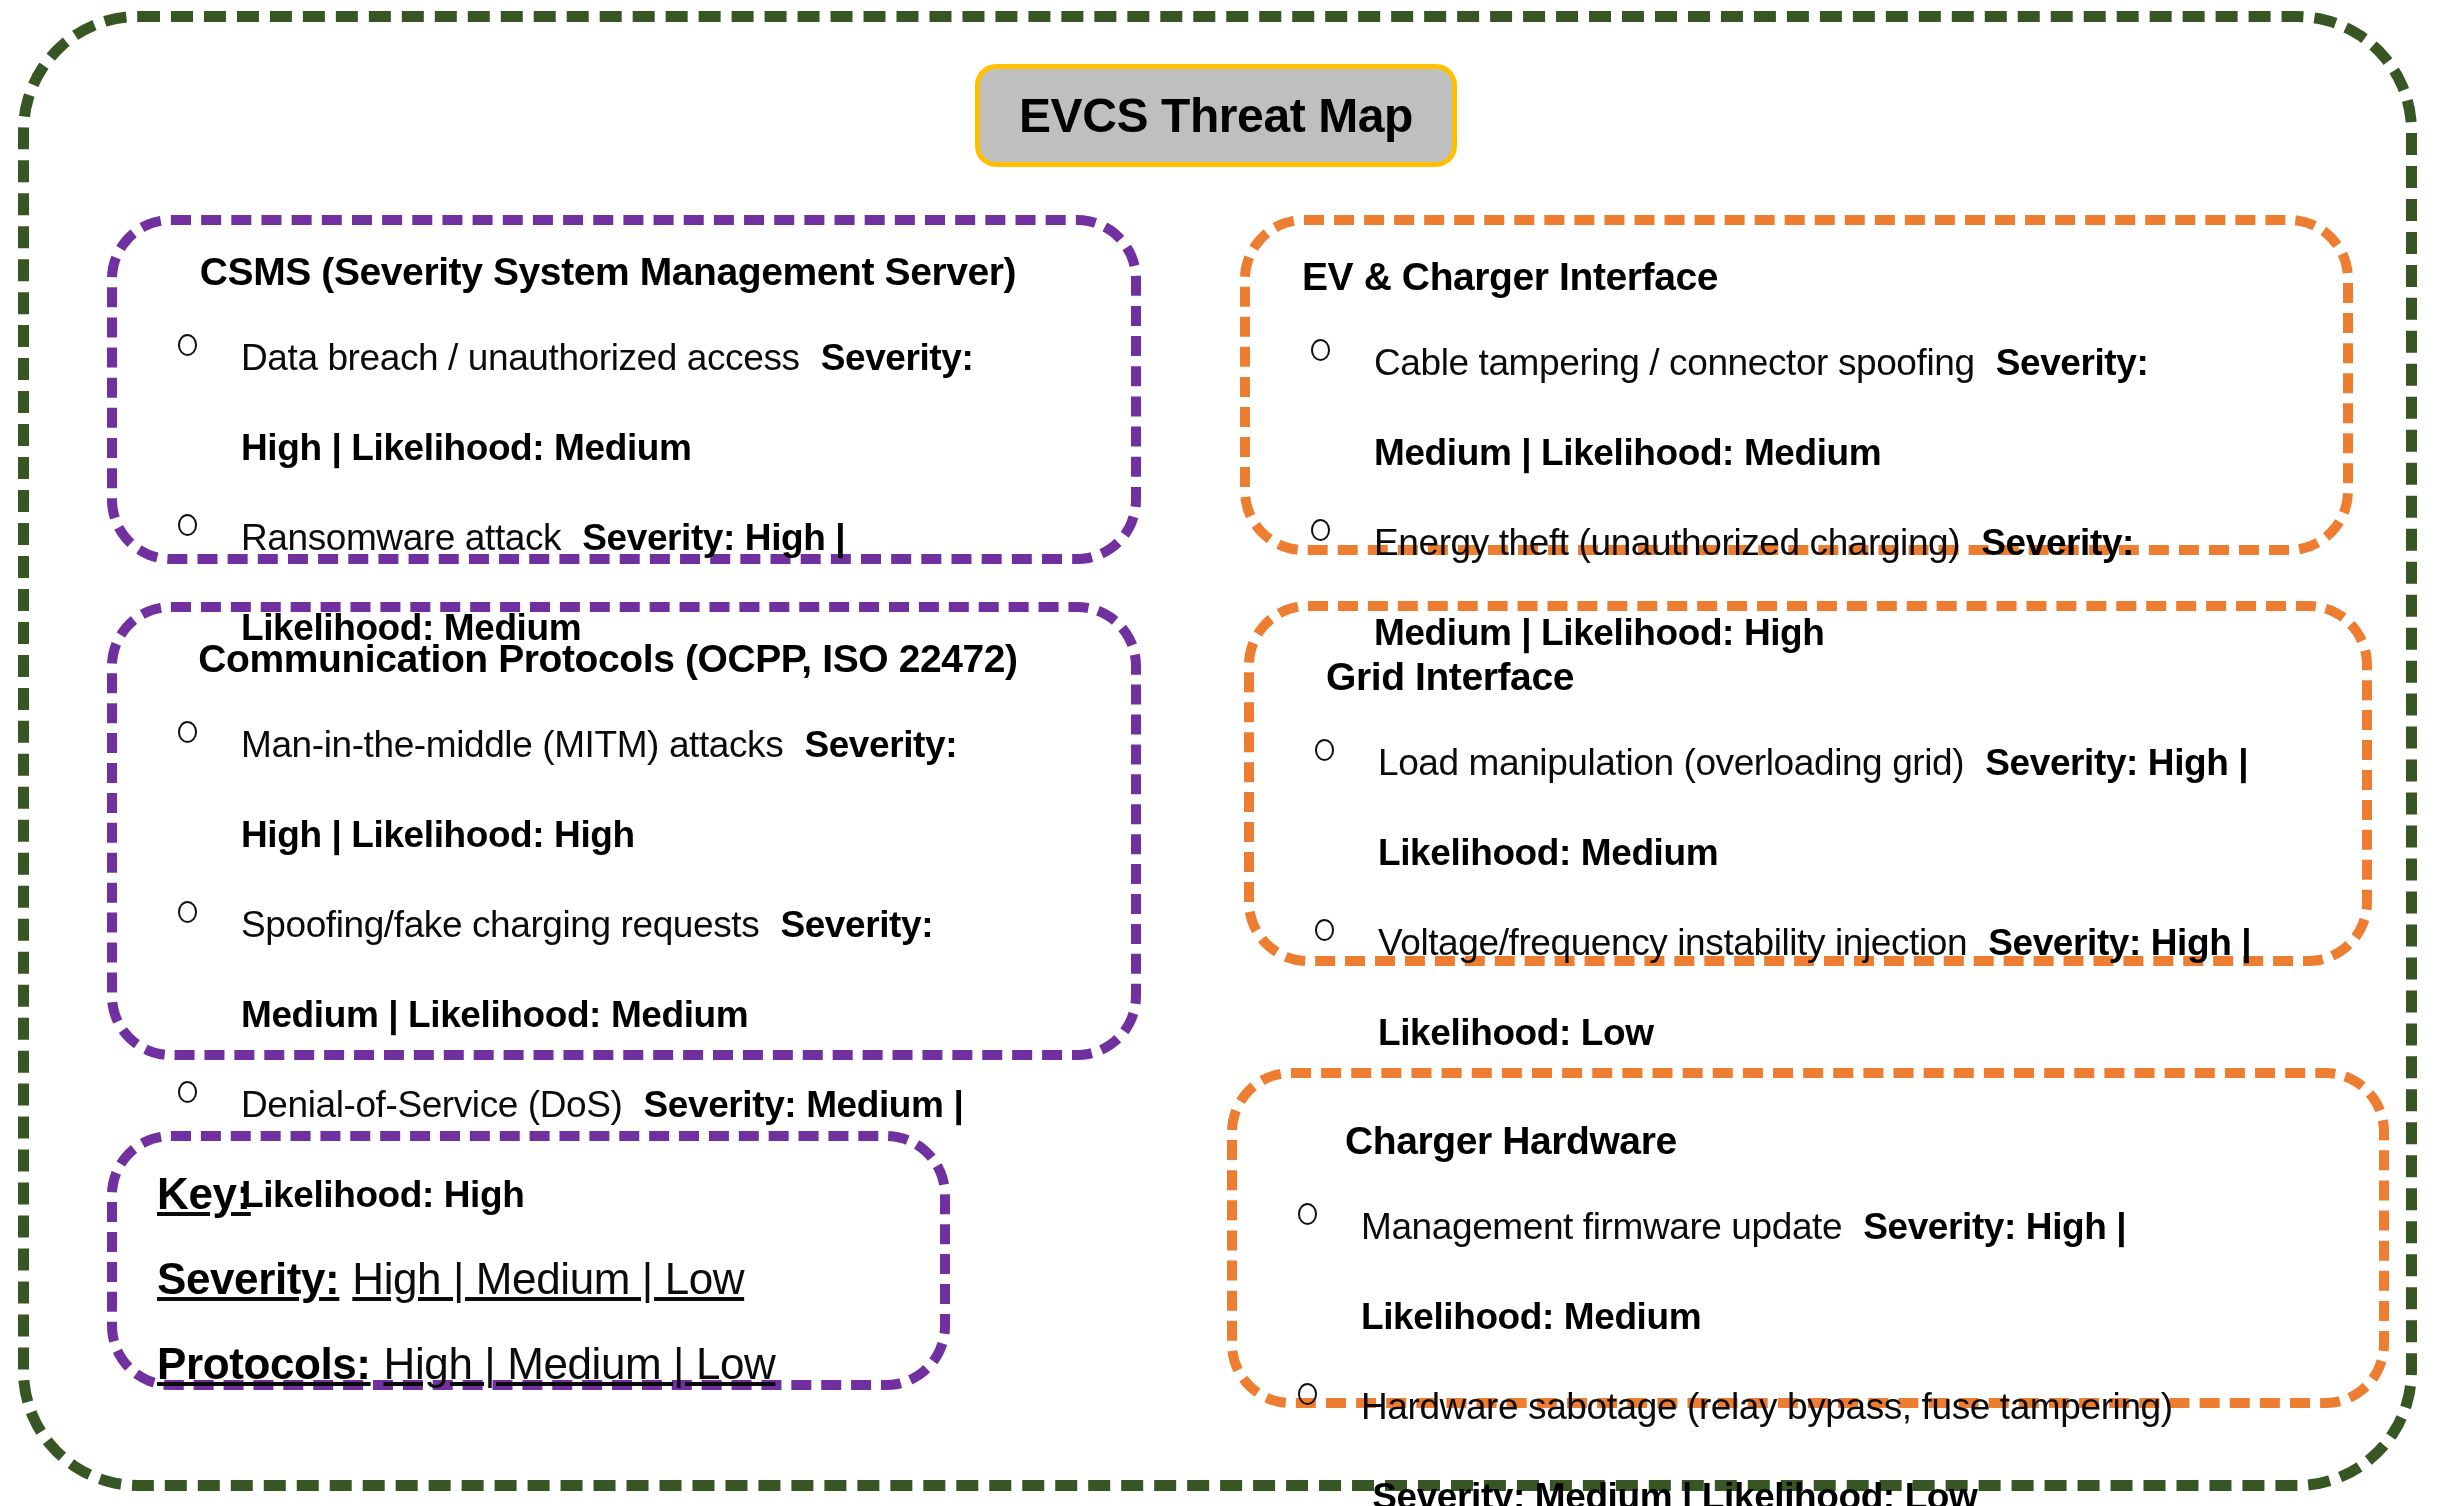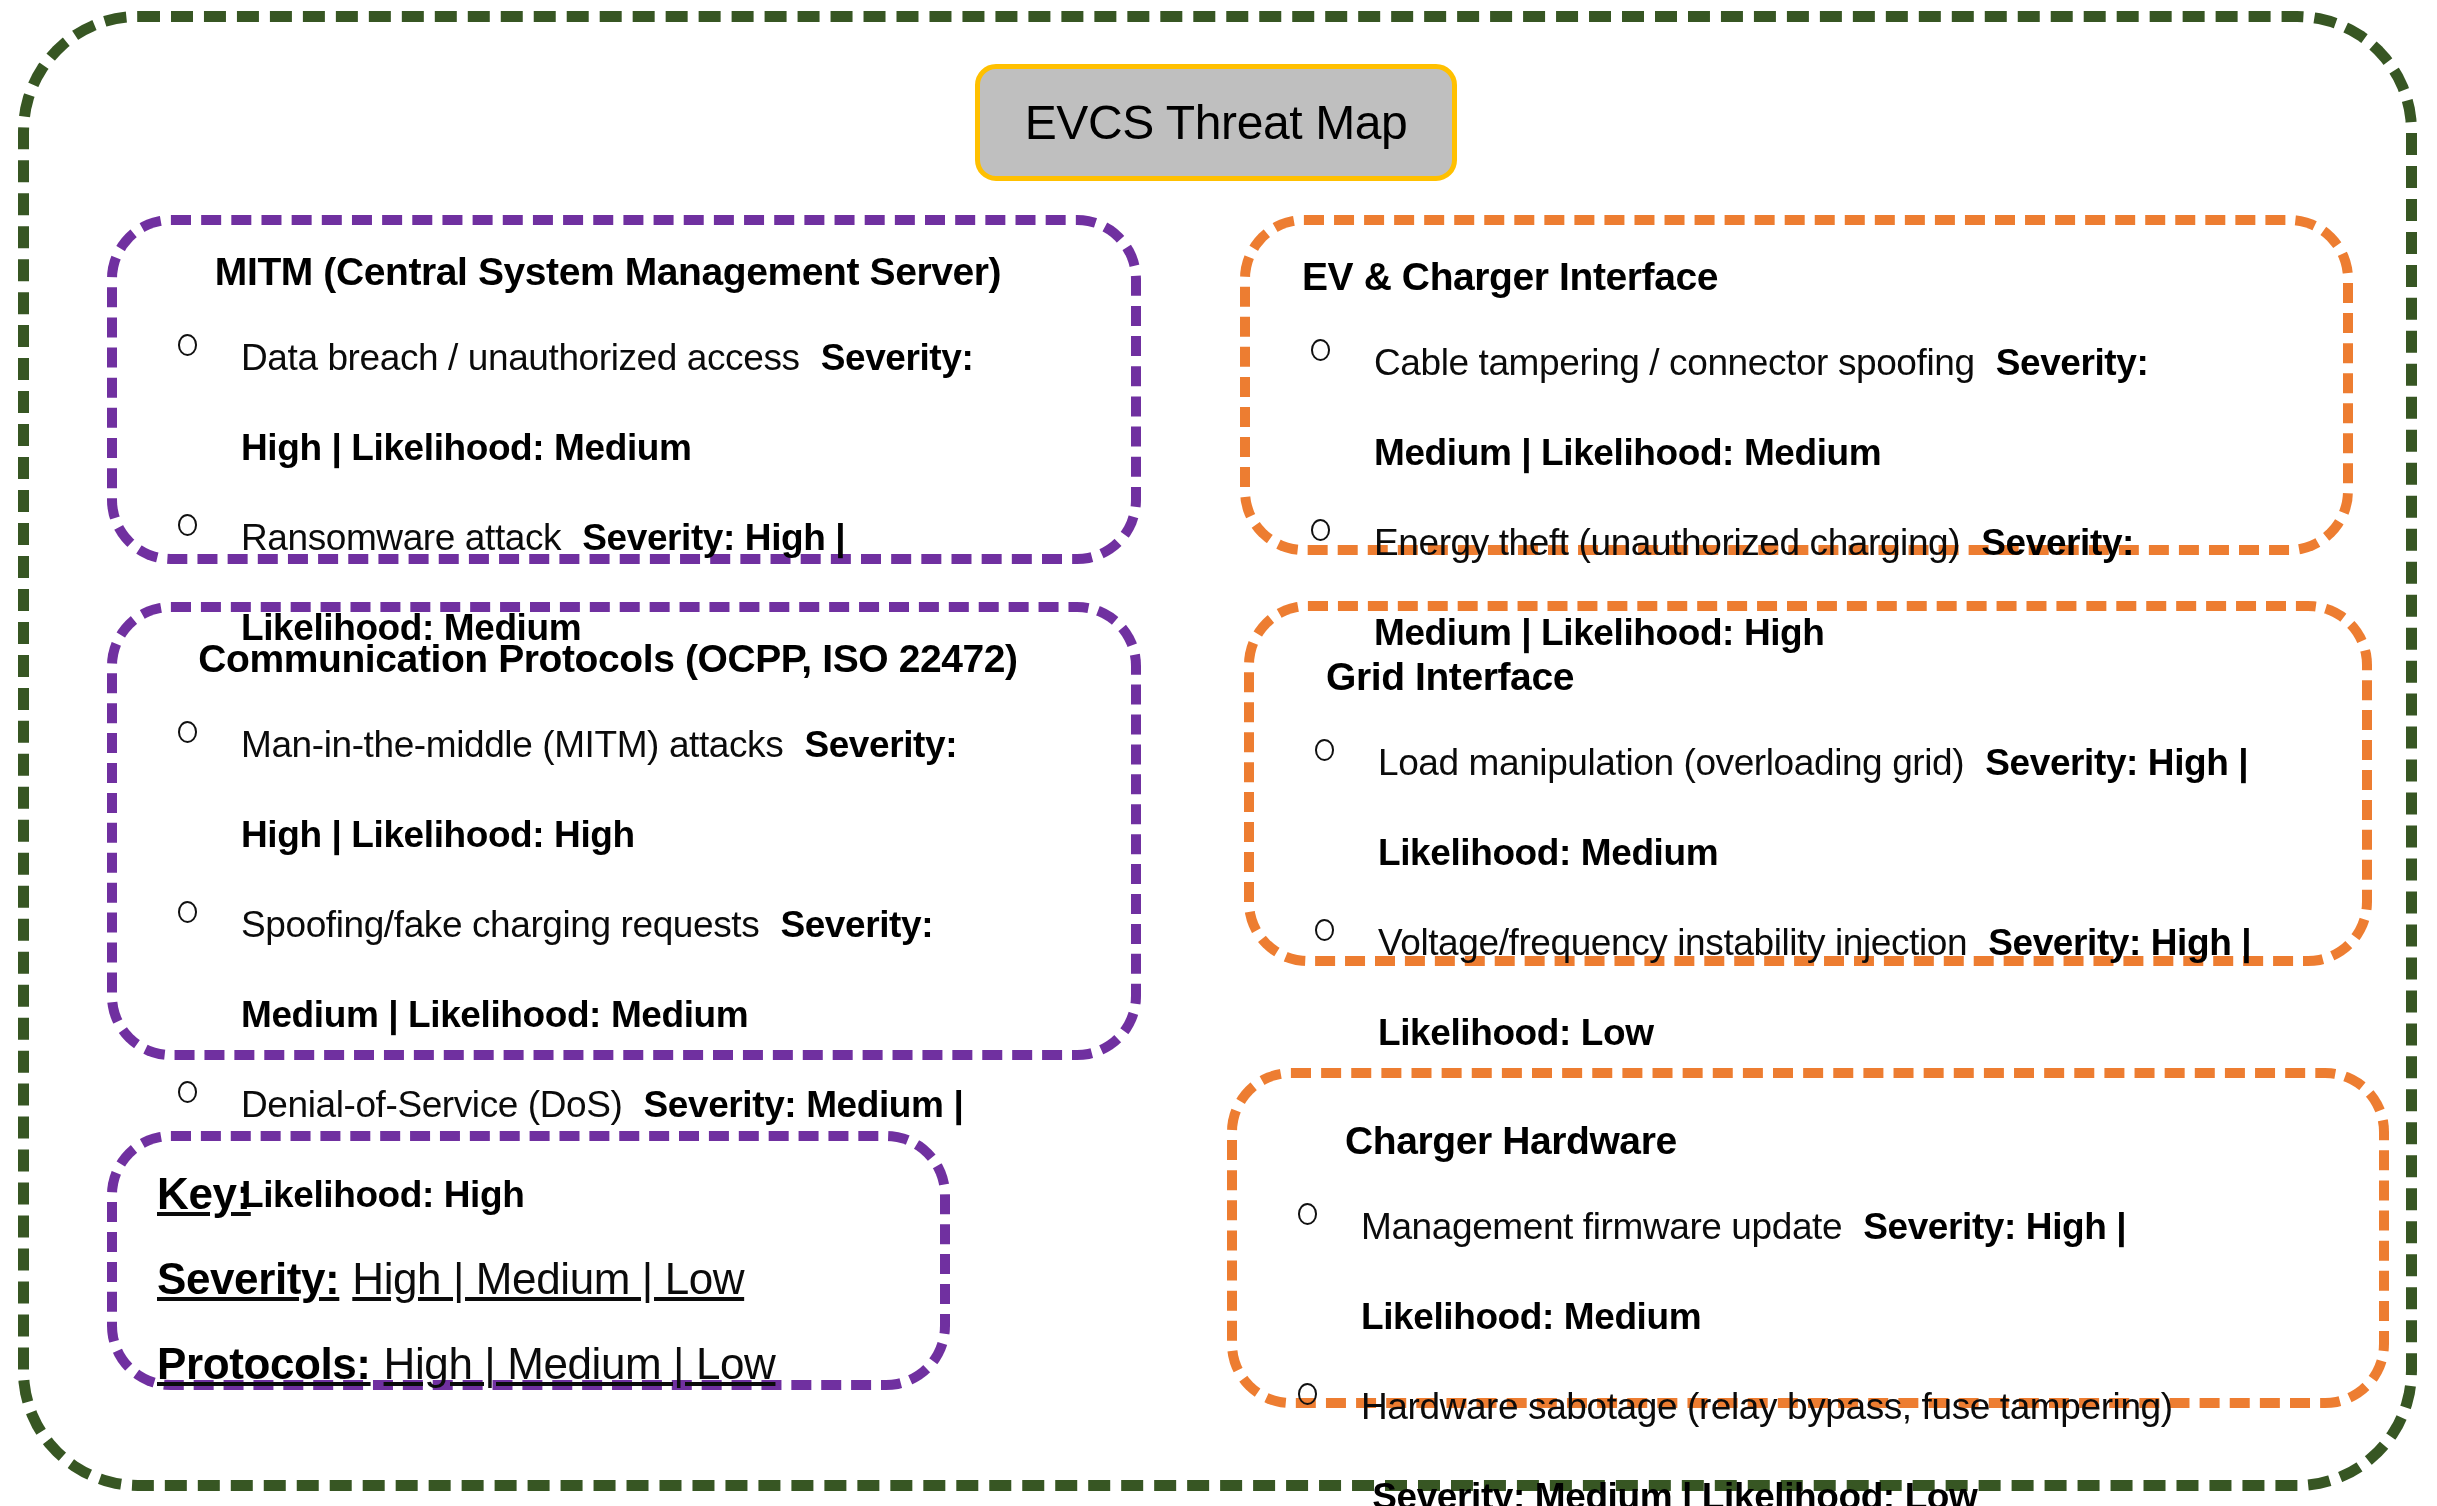--- a/index.html
+++ b/index.html
@@ -27,30 +27,30 @@
     border: 11.2px dashed #375623;
     border-radius: 120px;
     box-sizing: border-box;
   }
   
   .title-box {
     position: absolute;
     left: 975px;
     top: 64px;
     width: 482px;
-    height: 117px;
+    height: 103px;
     background: #BFBFBF;
     border: 5.6px solid #FFC000;
     border-radius: 21px;
     box-sizing: border-box;
     display: flex;
     align-items: center;
     justify-content: center;
     font-size: 48px;
-    font-weight: normal;
+    font-weight: bold;
     color: #000;
   }
   
   .tbox {
     position: absolute;
     box-sizing: border-box;
     border-radius: 64px;
     padding: 16px 32px 8px 0;
   }
   .tbox.purple { border: 10.4px dashed #7030A0; }
@@ -125,21 +125,21 @@
 
 <div class="canvas">
 
   <div class="outer-frame"></div>
 
   <div class="title-box">
     <span>EVCS Threat Map</span>
   </div>
 
   <section class="tbox purple" id="box-csms">
-    <h2 class="centered">MITM (Central System Management Server)</h2>
+    <h2 class="centered">CSMS (Severity System Management Server)</h2>
     <ul>
         <li><span class="bullet"></span><span class="txt">Data breach / unauthorized access</span> <span class="rating">Severity: High | Likelihood: Medium</span></li>
         <li><span class="bullet"></span><span class="txt">Ransomware attack</span> <span class="rating">Severity: High | Likelihood: Medium</span></li>
       </ul>
   </section>
 
   <section class="tbox purple" id="box-comm">
     <h2 class="centered">Communication Protocols (OCPP, ISO 22472)</h2>
     <ul>
         <li><span class="bullet"></span><span class="txt">Man-in-the-middle (MITM) attacks</span> <span class="rating">Severity: High | Likelihood: High</span></li>

